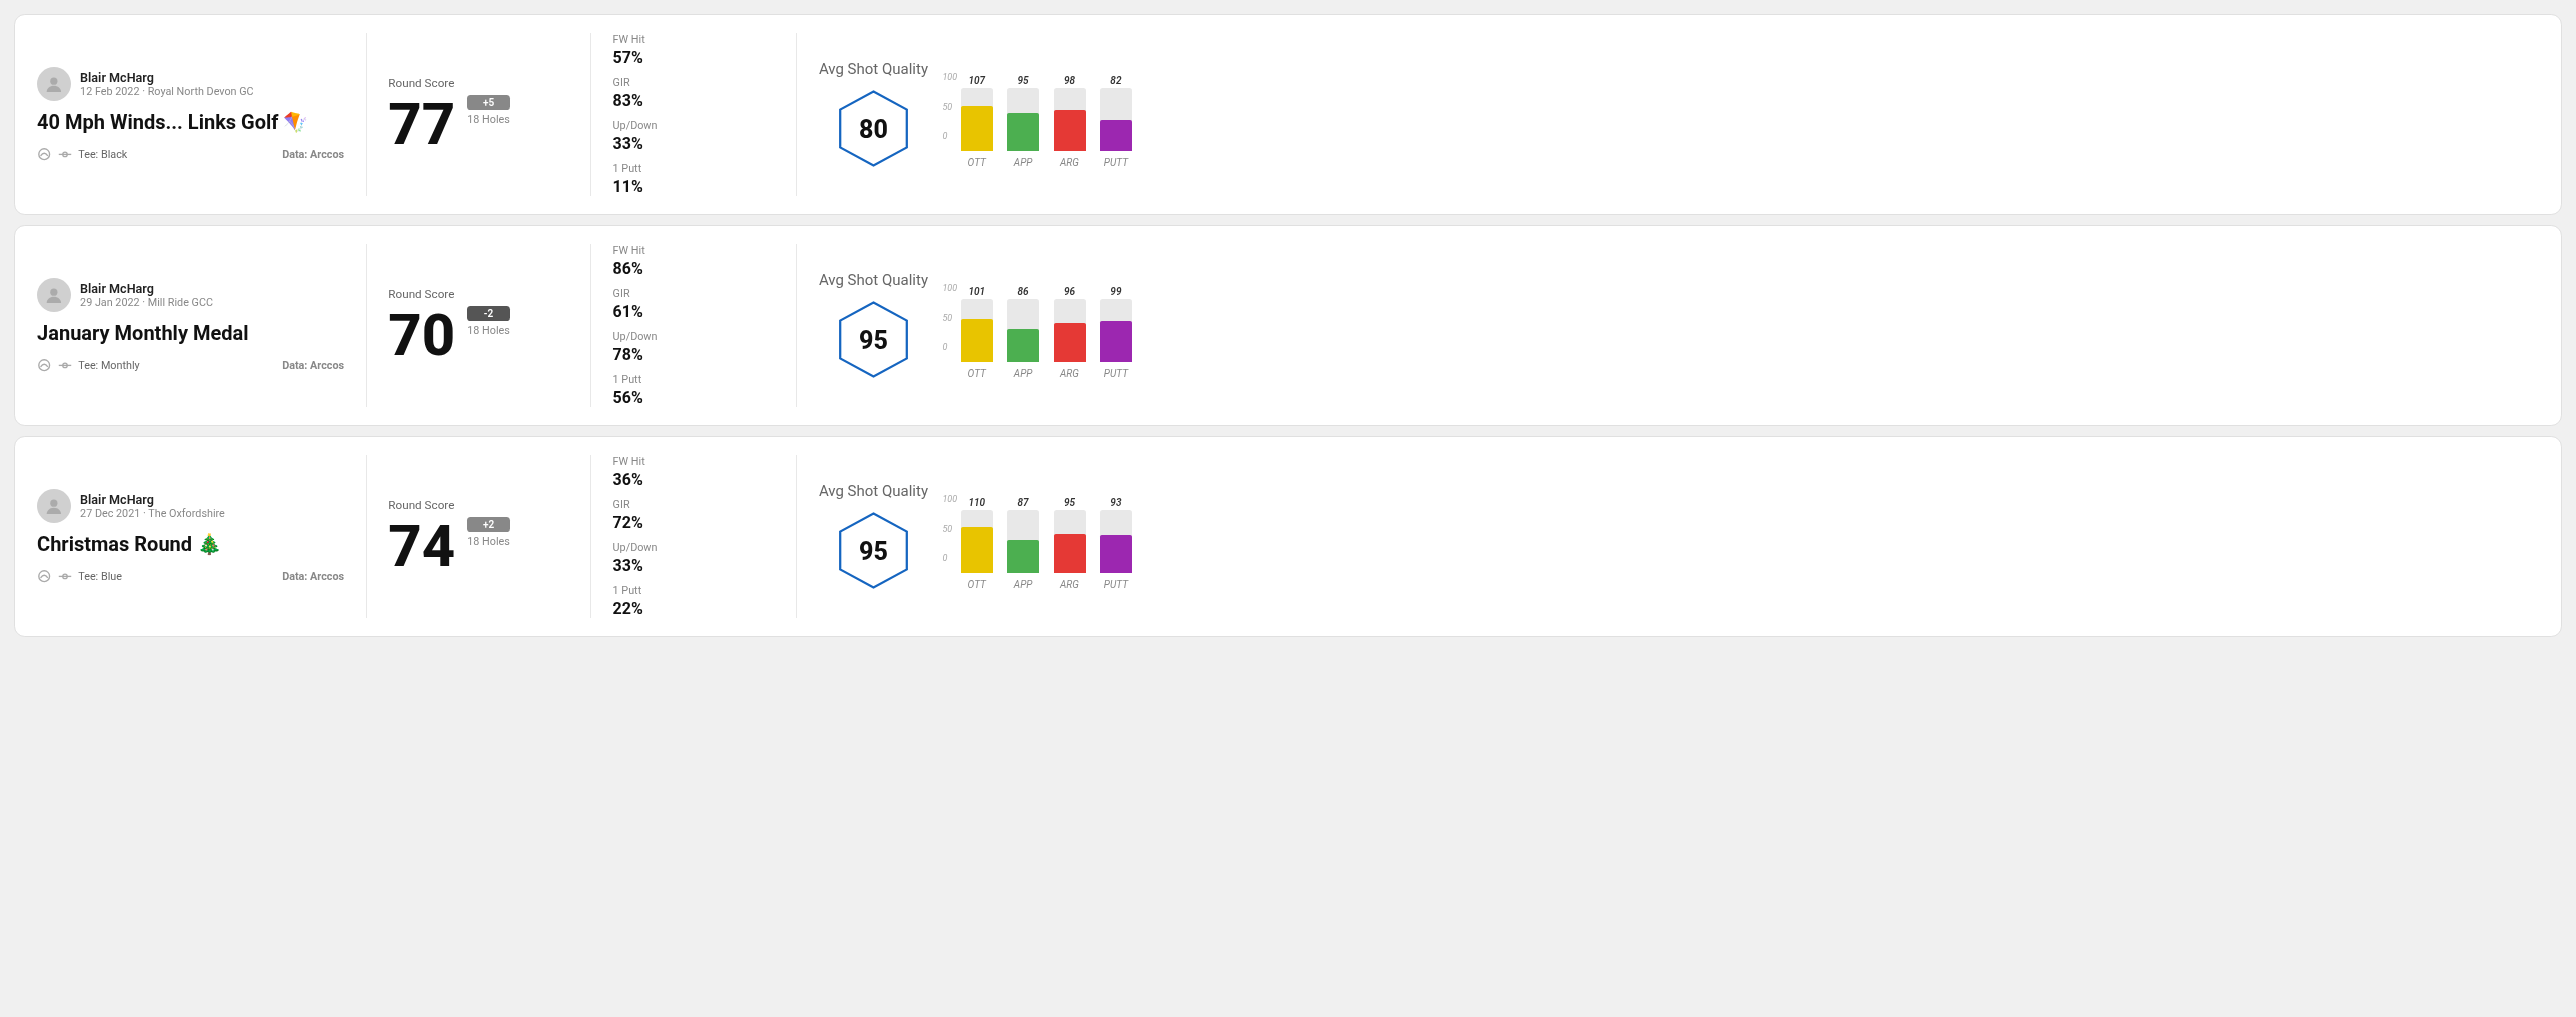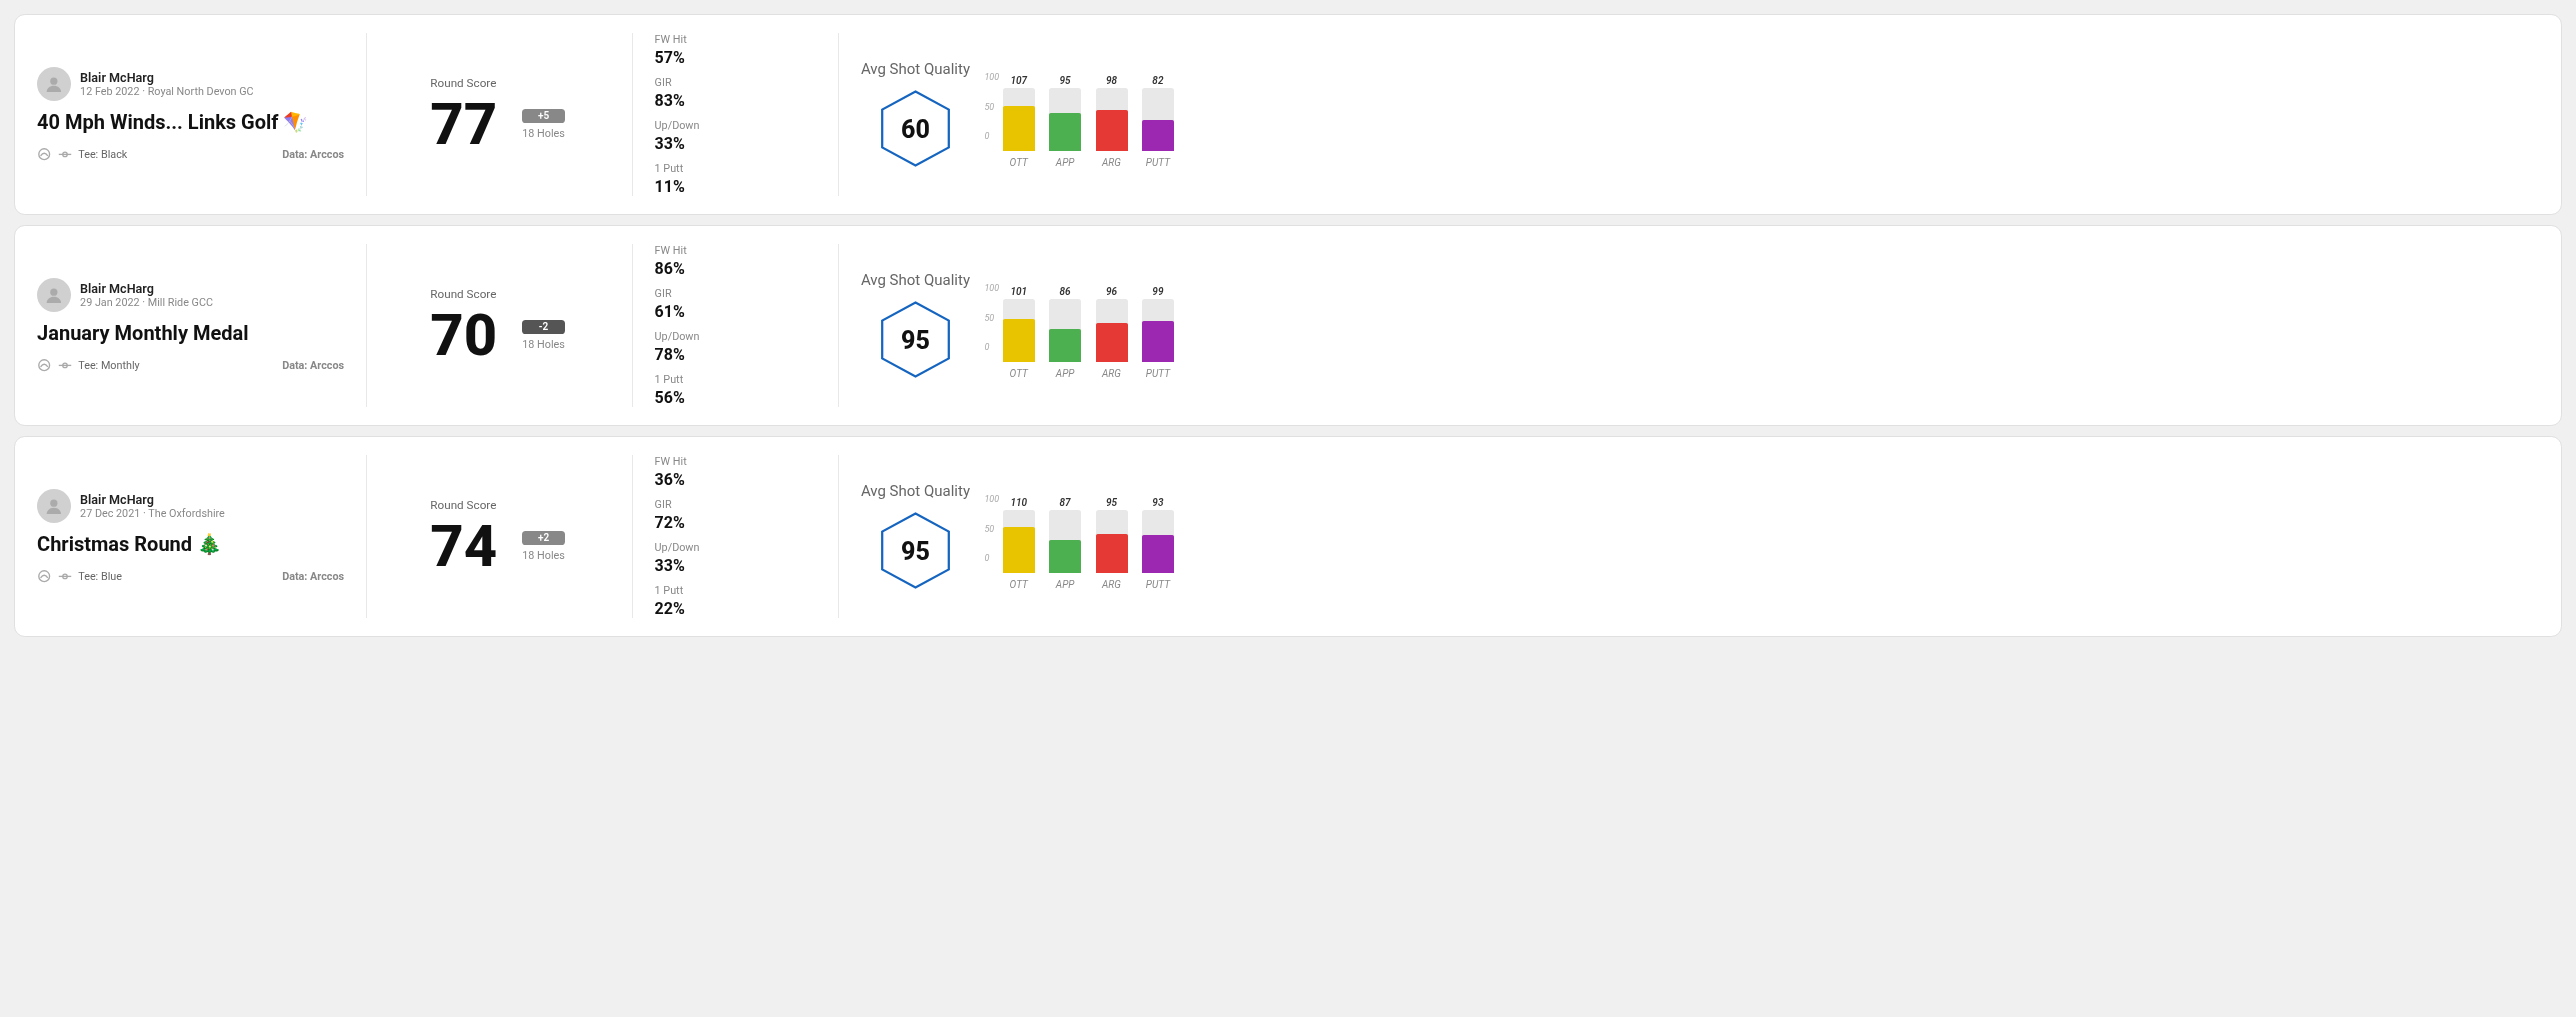--- a/index.html
+++ b/index.html
@@ -74,31 +74,30 @@
     }
     .divider-v {
       width: 0.9px;
       background: #e8e8e8;
       align-self: stretch;
       margin: 0 21.7px;
     }
     .score-section {
       width: 180px;
       flex-shrink: 0;
-      margin-left: 42px;
     }
     .score-label {
       font-size: 11.7px;
       color: #666;
       margin-bottom: 5.4px;
     }
     .score-row {
       display: flex;
-      align-items: center;
-      gap: 25px;
+      align-items: flex-start;
+      gap: 12px;
     }
     .big-score {
       font-size: 58px;
       font-weight: 800;
       color: #111;
       line-height: 1;
     }
     .score-meta {
       display: flex;
       flex-direction: column;
@@ -312,21 +311,21 @@
 
       <div class="divider-v"></div>
 
       <div class="avg-quality-block">
         <div class="hexagon-wrap">
           <div class="avg-label">Avg Shot Quality</div>
           <div class="hexagon">
             <svg width="81" height="81" viewBox="0 0 90 90">
               <polygon points="45,4 82,24 82,66 45,86 8,66 8,24" fill="none" stroke="#1565c0" stroke-width="2.5"></polygon>
             </svg>
-            <span class="hex-score">60</span>
+            <span class="hex-score">80</span>
           </div>
         </div>
         <div class="chart-section">
           <div class="chart-wrapper">
             <div class="chart-y-axis">
               <span class="y-label">100</span>
               <span class="y-label">50</span>
               <span class="y-label">0</span>
             </div>
             <div class="chart-container">

